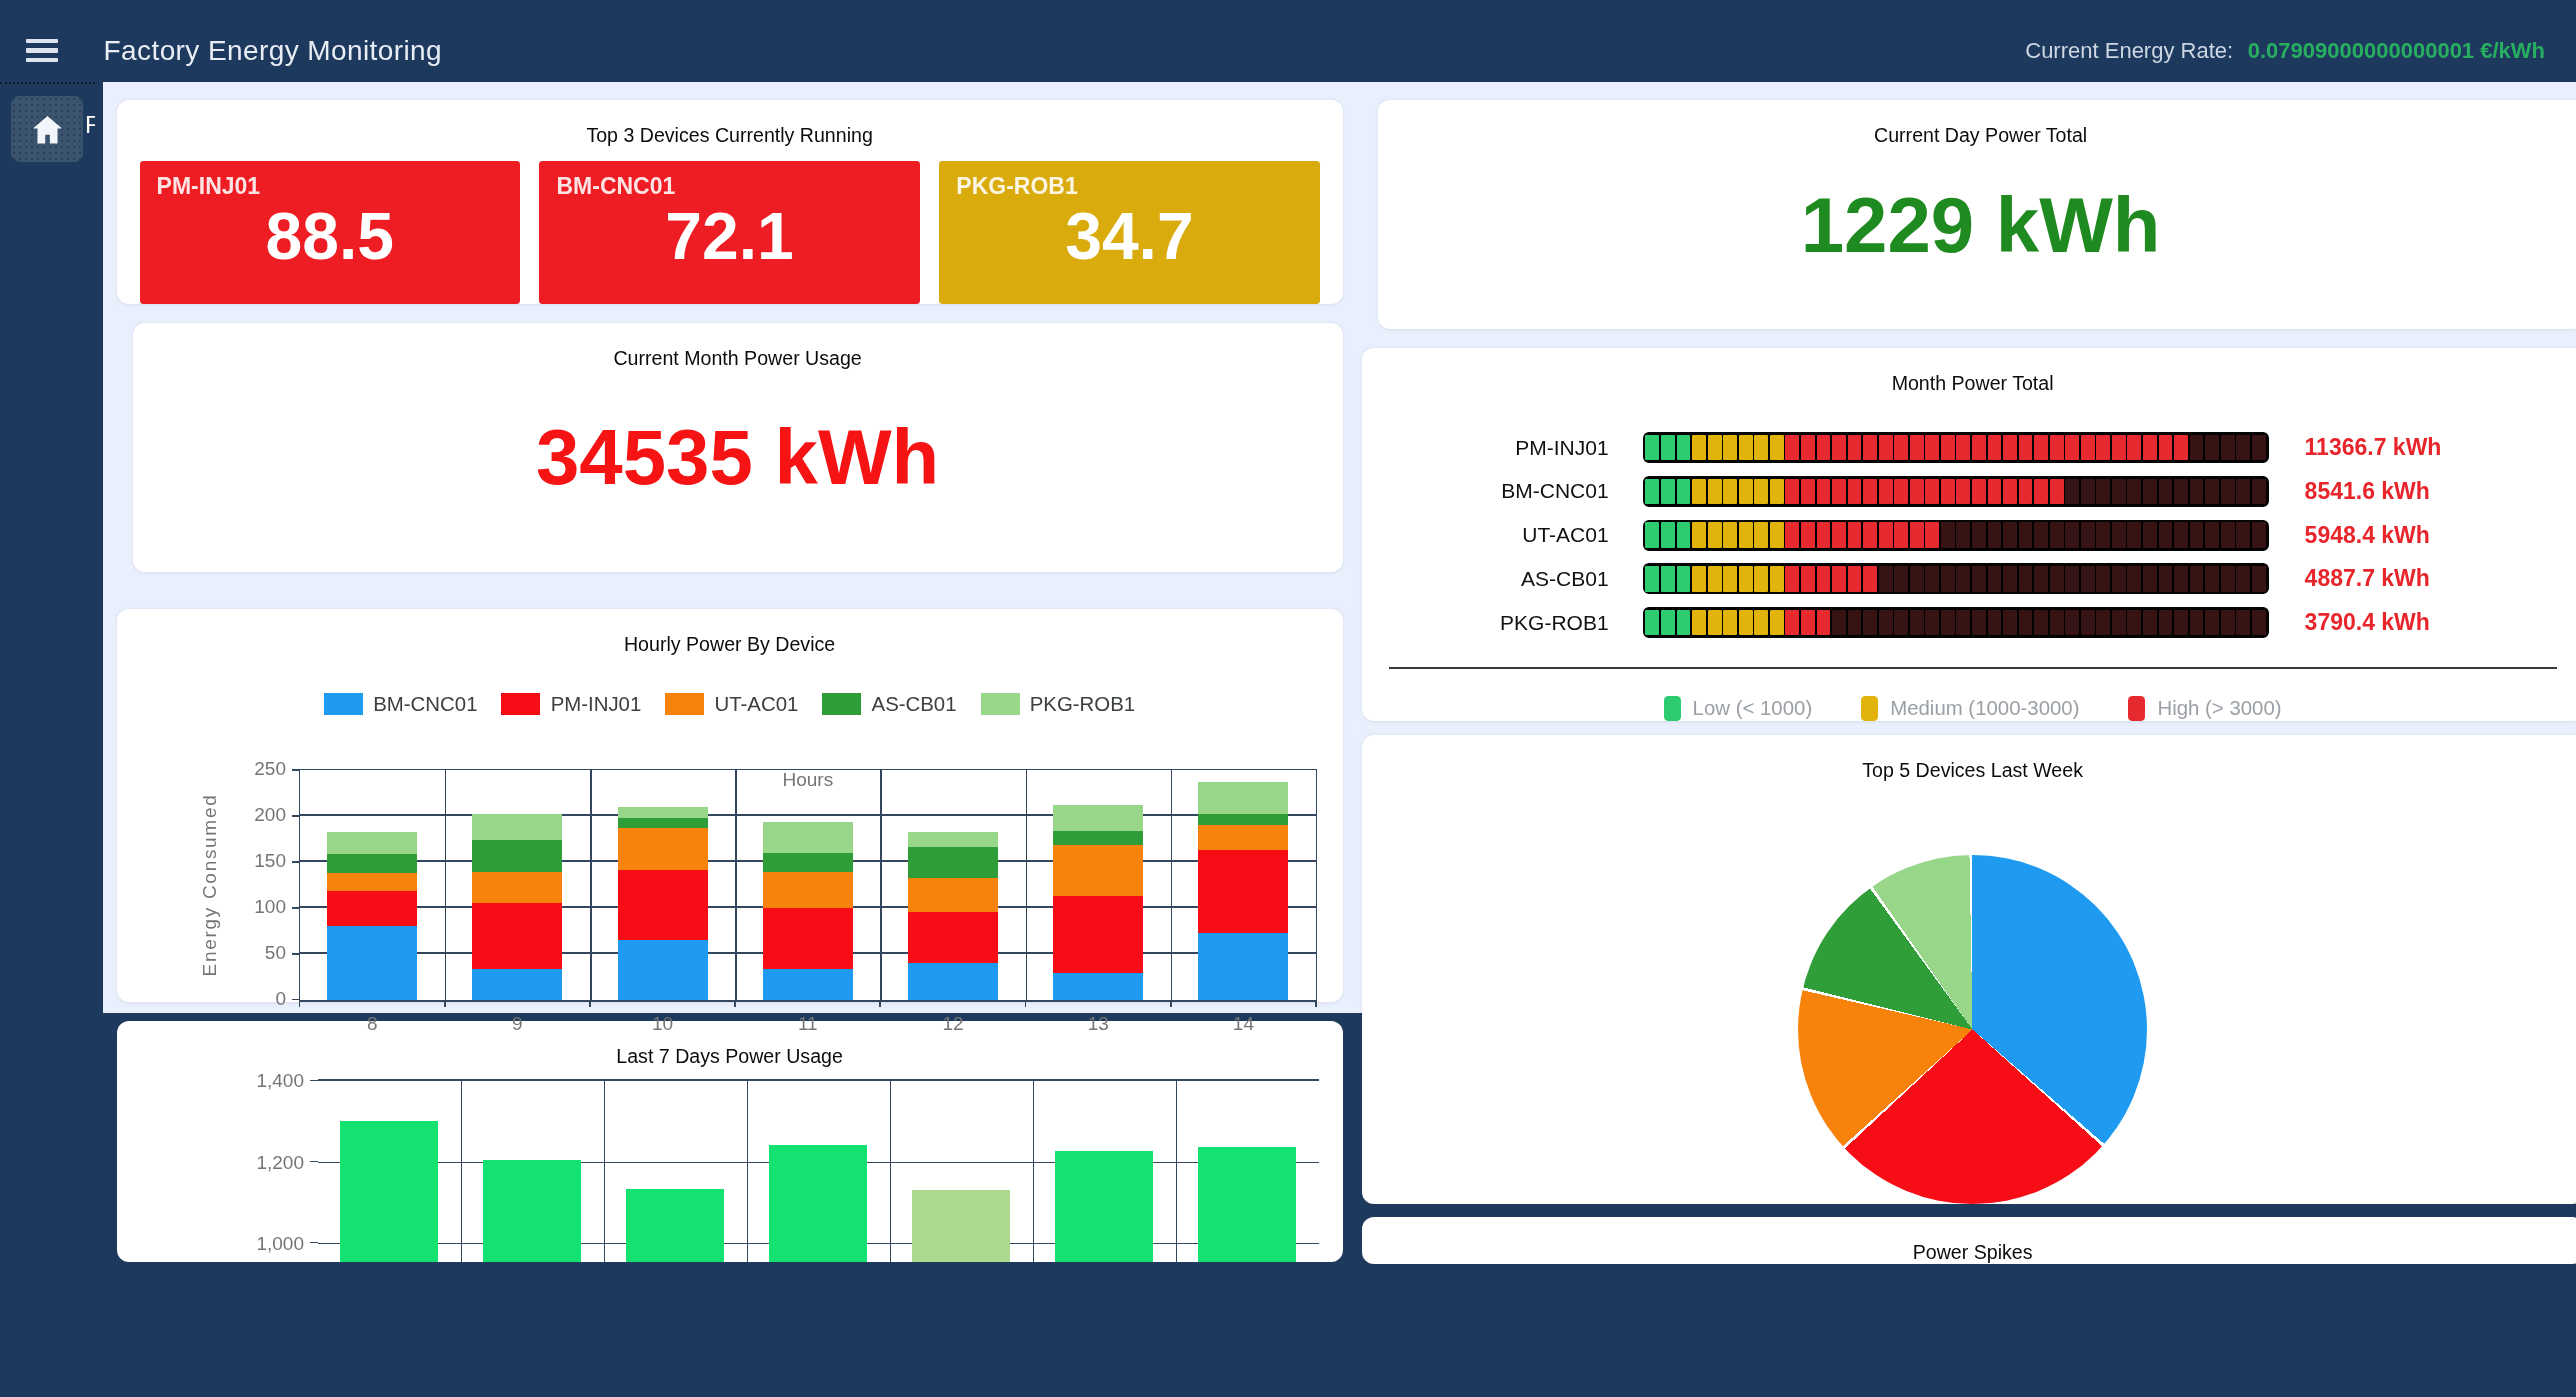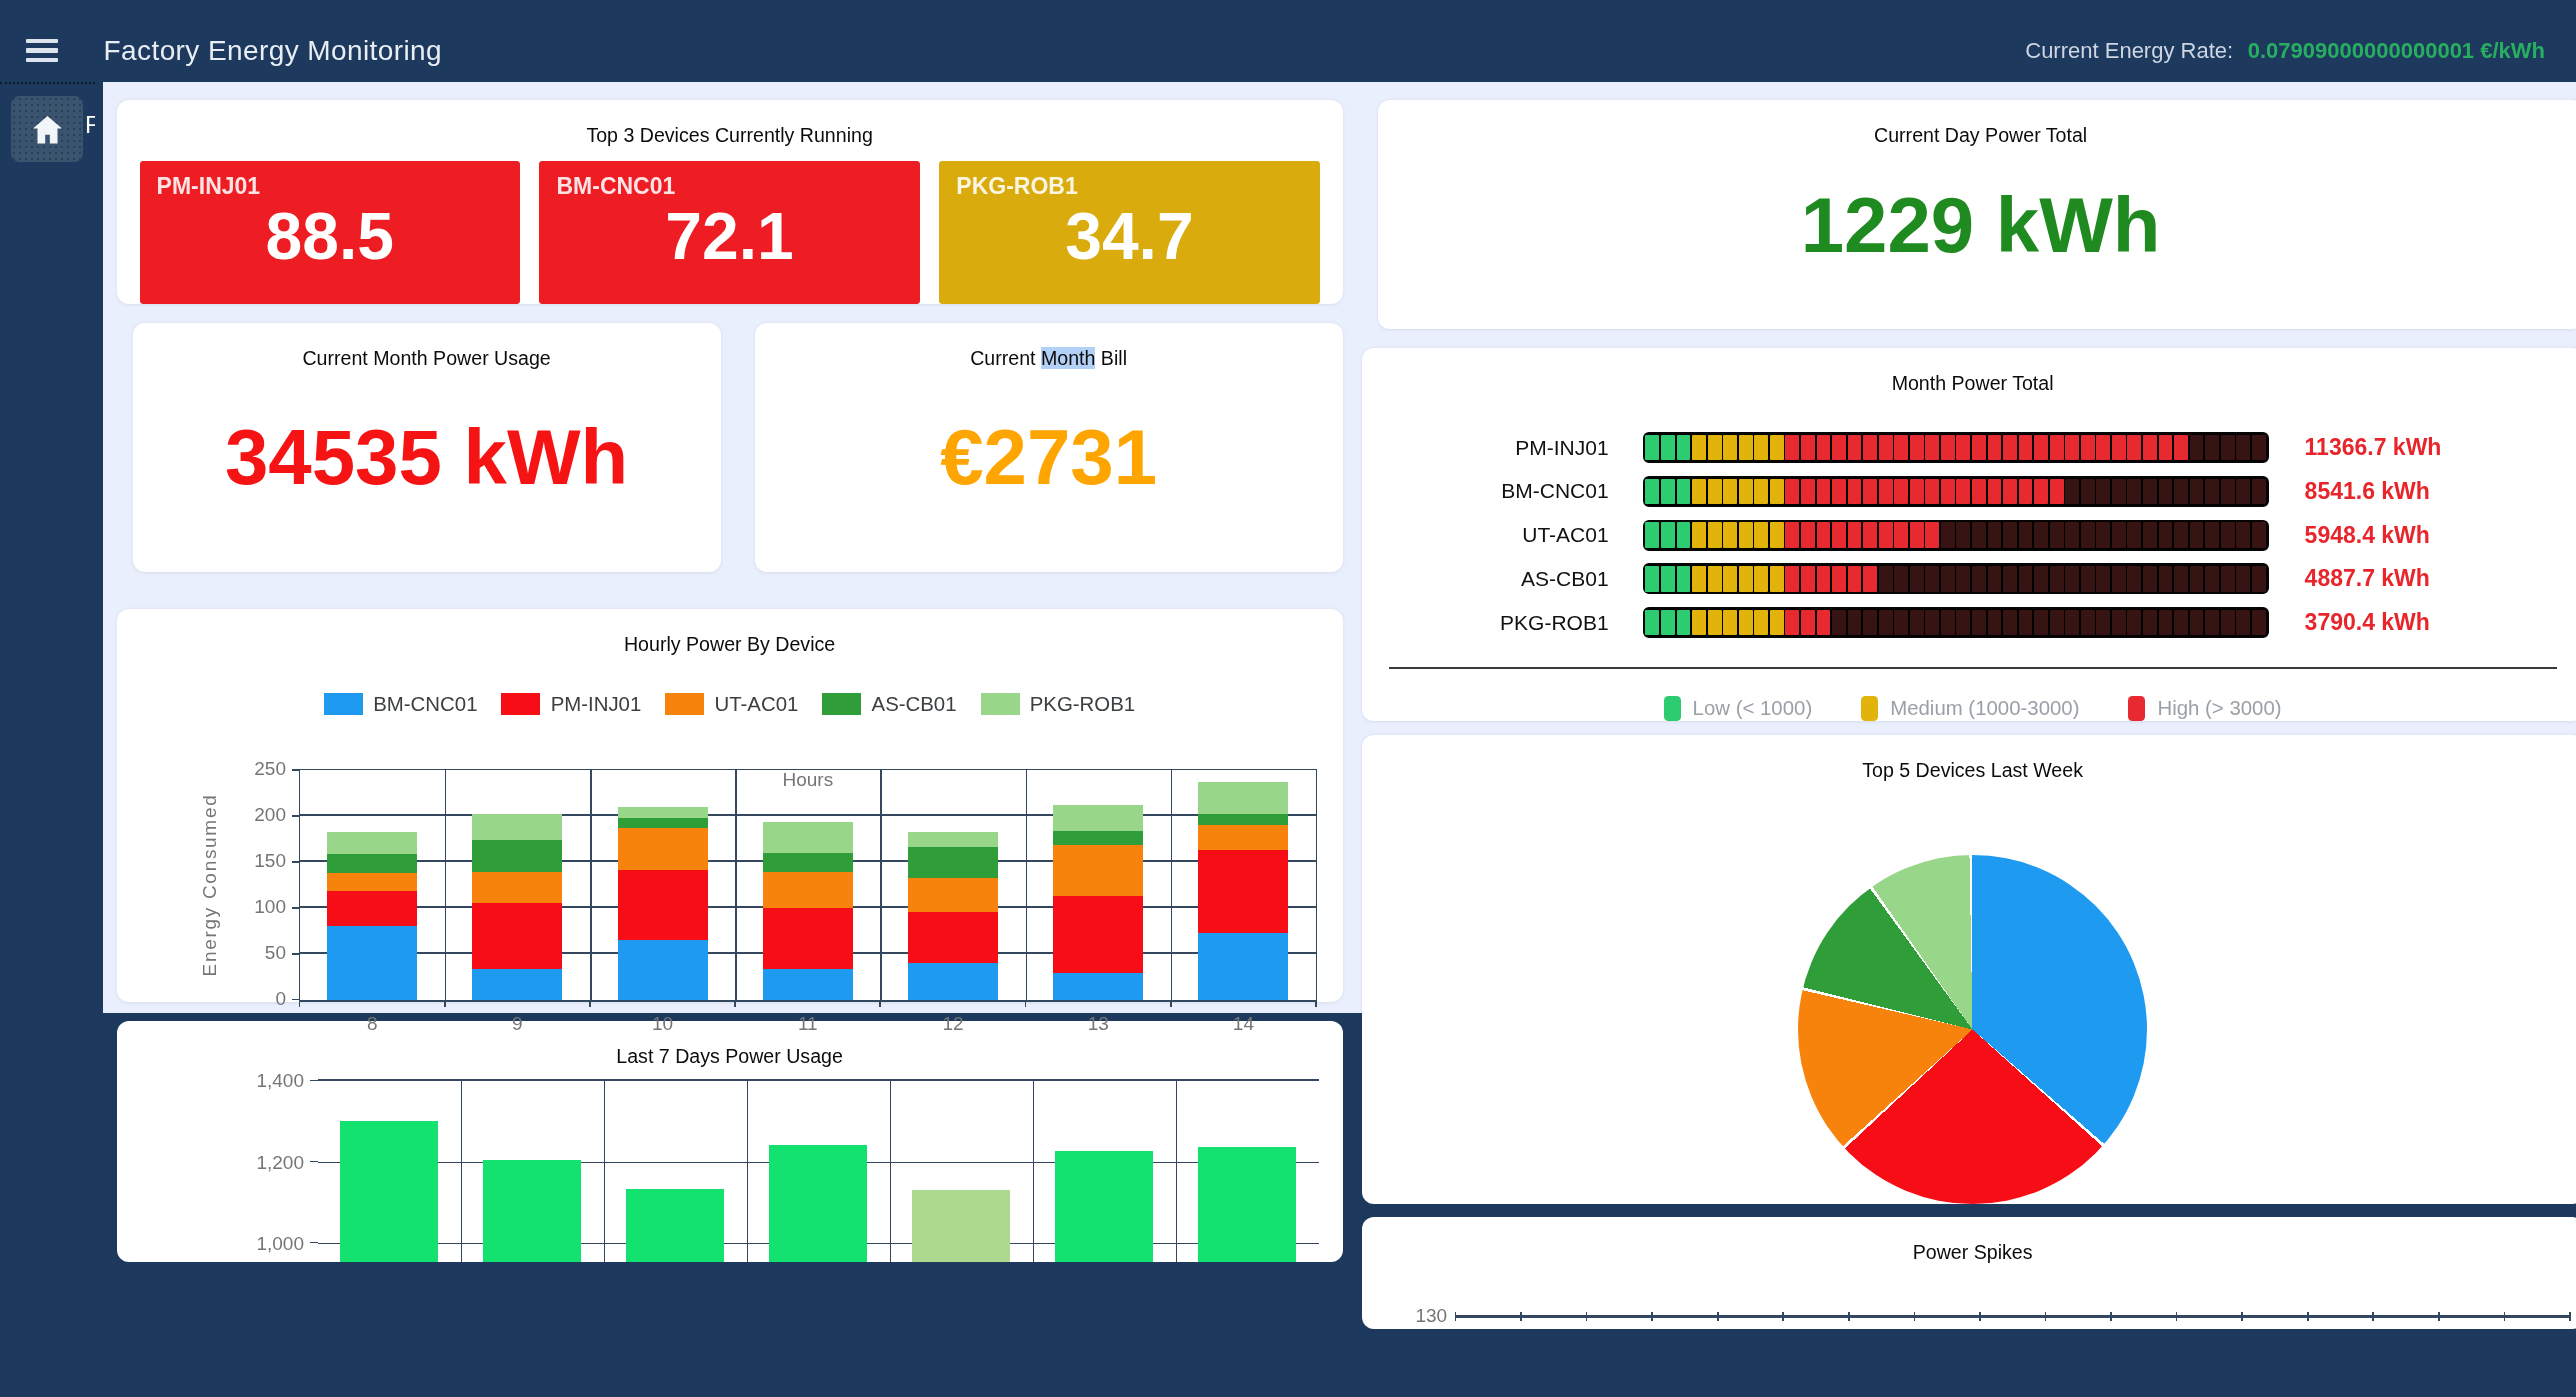--- a/index.html
+++ b/index.html
@@ -149,26 +149,20 @@
             <div class="tile-label">PKG-ROB1</div>
             <div class="tile-value">34.7</div>
           </div>
         </div>
     </div>
 
     <div class="cards-row">
       <div class="card stat-card tall">
         <div class="card-title">Current Month Power Usage</div>
         <div class="stat-value" id="month-usage-value" style="color: rgb(246, 19, 19);">34535 kWh</div>
-      </div>
-      <div class="card stat-card tall">
-        <div class="card-title">
-          <span>Current </span><span class="sel">Month</span><span> Bill</span>
-        </div>
-        <div class="stat-value" id="month-bill-value" style="color: rgb(255, 165, 2);">€2731</div>
       </div>
     </div>
 
     <div class="card card-hourly">
       <div class="card-title">Hourly Power By Device</div>
       <div class="h-legend" id="hourly-legend">
           <div class="h-legend-item">
             <div class="h-swatch" style="background: rgb(30, 155, 240);"></div>
             <div class="h-legend-text">BM-CNC01</div>
           </div>
@@ -576,40 +570,17 @@
         </div>
     </div>
 
     <div class="card card-pie">
       <div class="card-title">Top 5 Devices Last Week</div>
       <div class="pie" id="pie" style="background: conic-gradient(rgb(30, 155, 240) 0deg, rgb(30, 155, 240) 131deg, rgb(255, 255, 255) 131deg, rgb(255, 255, 255) 132deg, rgb(246, 13, 21) 132deg, rgb(246, 13, 21) 227deg, rgb(255, 255, 255) 227deg, rgb(255, 255, 255) 228deg, rgb(248, 131, 12) 228deg, rgb(248, 131, 12) 283deg, rgb(255, 255, 255) 283deg, rgb(255, 255, 255) 284deg, rgb(47, 158, 56) 284deg, rgb(47, 158, 56) 324deg, rgb(255, 255, 255) 324deg, rgb(255, 255, 255) 325deg, rgb(152, 215, 138) 325deg, rgb(152, 215, 138) 359deg, rgb(255, 255, 255) 359deg, rgb(255, 255, 255) 360deg);"></div>
     </div>
 
     <div class="card card-spikes">
       <div class="card-title">Power Spikes</div>
-      <div class="sp-axis">
-        <div class="sp-ylab">130</div>
-        <div class="sp-line" id="sp-line">
-            <div style="position: absolute; top: -3.4px; width: 1.7px; height: 9.4px; background: rgb(51, 71, 95); left: calc(0% - 0.9px);"></div>
-            <div style="position: absolute; top: -3.4px; width: 1.7px; height: 9.4px; background: rgb(51, 71, 95); left: calc(5.88235% - 0.9px);"></div>
-            <div style="position: absolute; top: -3.4px; width: 1.7px; height: 9.4px; background: rgb(51, 71, 95); left: calc(11.7647% - 0.9px);"></div>
-            <div style="position: absolute; top: -3.4px; width: 1.7px; height: 9.4px; background: rgb(51, 71, 95); left: calc(17.6471% - 0.9px);"></div>
-            <div style="position: absolute; top: -3.4px; width: 1.7px; height: 9.4px; background: rgb(51, 71, 95); left: calc(23.5294% - 0.9px);"></div>
-            <div style="position: absolute; top: -3.4px; width: 1.7px; height: 9.4px; background: rgb(51, 71, 95); left: calc(29.4118% - 0.9px);"></div>
-            <div style="position: absolute; top: -3.4px; width: 1.7px; height: 9.4px; background: rgb(51, 71, 95); left: calc(35.2941% - 0.9px);"></div>
-            <div style="position: absolute; top: -3.4px; width: 1.7px; height: 9.4px; background: rgb(51, 71, 95); left: calc(41.1765% - 0.9px);"></div>
-            <div style="position: absolute; top: -3.4px; width: 1.7px; height: 9.4px; background: rgb(51, 71, 95); left: calc(47.0588% - 0.9px);"></div>
-            <div style="position: absolute; top: -3.4px; width: 1.7px; height: 9.4px; background: rgb(51, 71, 95); left: calc(52.9412% - 0.9px);"></div>
-            <div style="position: absolute; top: -3.4px; width: 1.7px; height: 9.4px; background: rgb(51, 71, 95); left: calc(58.8235% - 0.9px);"></div>
-            <div style="position: absolute; top: -3.4px; width: 1.7px; height: 9.4px; background: rgb(51, 71, 95); left: calc(64.7059% - 0.9px);"></div>
-            <div style="position: absolute; top: -3.4px; width: 1.7px; height: 9.4px; background: rgb(51, 71, 95); left: calc(70.5882% - 0.9px);"></div>
-            <div style="position: absolute; top: -3.4px; width: 1.7px; height: 9.4px; background: rgb(51, 71, 95); left: calc(76.4706% - 0.9px);"></div>
-            <div style="position: absolute; top: -3.4px; width: 1.7px; height: 9.4px; background: rgb(51, 71, 95); left: calc(82.3529% - 0.9px);"></div>
-            <div style="position: absolute; top: -3.4px; width: 1.7px; height: 9.4px; background: rgb(51, 71, 95); left: calc(88.2353% - 0.9px);"></div>
-            <div style="position: absolute; top: -3.4px; width: 1.7px; height: 9.4px; background: rgb(51, 71, 95); left: calc(94.1176% - 0.9px);"></div>
-            <div style="position: absolute; top: -3.4px; width: 1.7px; height: 9.4px; background: rgb(51, 71, 95); left: calc(100% - 0.9px);"></div>
-          </div>
-      </div>
     </div>
 
   </section>
 </main>
 
 
 </body></html>

